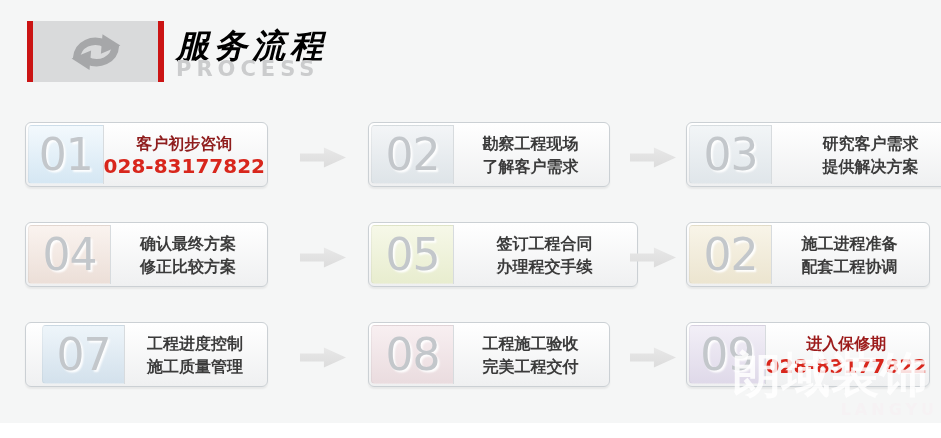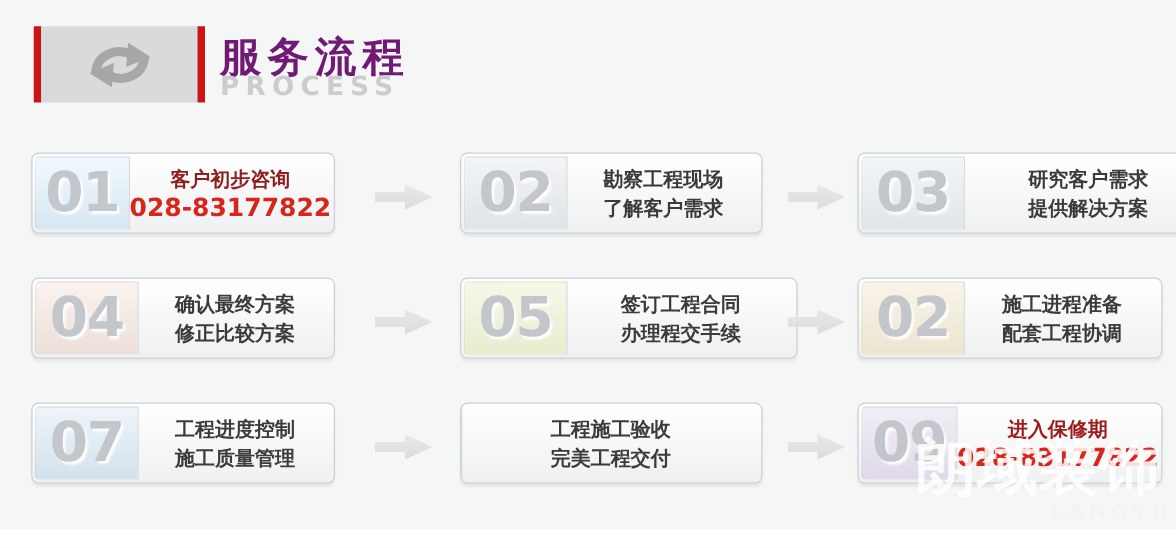--- a/index.html
+++ b/index.html
@@ -7,44 +7,44 @@
   .stage{position:relative;width:941px;height:438px;background:#f5f6f6;overflow:hidden;}
   .bottom-strip{position:absolute;left:0;right:0;bottom:0;height:15px;background:#ffffff;}
 
   
   .red-bar{position:absolute;top:21px;width:6px;height:61px;background:#cb1414;}
   .red-bar.left{left:27px;}
   .red-bar.right{left:158px;}
   .logo-box{position:absolute;left:33px;top:21px;width:125px;height:61px;background:#d9dadb;
             display:flex;align-items:center;justify-content:center;}
   .logo-box svg{width:86px;height:52px;}
-  .title{position:absolute;left:176px;top:24px;font-size:33px;font-weight:bold;color:#701a75;letter-spacing:5px;white-space:nowrap;}
+  .title{position:absolute;left:176px;top:24px;font-size:33px;font-weight:bold;color:#000000;letter-spacing:5px;white-space:nowrap;font-style:italic;}
   .subtitle{position:absolute;left:176px;top:57px;font-size:21px;font-weight:bold;color:#cbcccd;letter-spacing:5px;white-space:nowrap;}
 
   
   .step{position:absolute;height:65px;display:flex;align-items:stretch;
         border:1px solid #cbd0d4;border-radius:6px;
         background:linear-gradient(180deg,#ffffff 0%,#eff0f1 100%);
         box-shadow:0 2px 2px rgba(0,0,0,0.06);}
   .num-panel{width:82px;margin:2px 0 2px 2px;border-radius:4px 0 0 4px;
              display:flex;align-items:center;justify-content:center;
              border:1px solid rgba(0,0,0,0.04);border-right:none;}
-  .num{font-size:44px;font-weight:700;color:#c3c7cb;letter-spacing:-1px;
+  .num{font-size:44px;font-weight:400;color:#c3c7cb;letter-spacing:-1px;
        text-shadow:2px 2px 2px rgba(255,255,255,0.95);}
   .text-panel{flex:1;margin:2px 2px 2px 0;border-left:1px solid #d7dbde;
               display:flex;flex-direction:column;align-items:center;justify-content:center;}
   .line{font-size:16px;font-weight:bold;line-height:23px;color:#3b3b3b;white-space:nowrap;}
 
   .p1{left:25px;top:122px;width:243px;}
   .p2{left:368px;top:122px;width:242px;}
   .p3{left:686px;top:122px;width:286px;}
   .p4{left:25px;top:222px;width:243px;}
   .p5{left:368px;top:222px;width:270px;}
   .p6{left:686px;top:222px;width:244px;}
-  .p7{left:25px;top:322px;width:243px;}
+  .p7{left:25px;top:322px;width:243px;padding-left:14px;}
   .p8{left:368px;top:322px;width:242px;}
   .p9{left:686px;top:322px;width:244px;}
 
   
   .flow-arrow{position:absolute;width:46px;height:23px;
               background:linear-gradient(180deg,#e9e9e9,#dbdbdb);
               clip-path:polygon(0% 33%,52% 33%,52% 6%,100% 50%,52% 94%,52% 67%,0% 67%);}
   .a1{left:300px;top:146px;} .a2{left:630px;top:146px;}
   .a3{left:300px;top:246px;} .a4{left:630px;top:246px;}
   .a5{left:300px;top:346px;} .a6{left:630px;top:346px;}
@@ -149,20 +149,23 @@
       <span class="num">07</span>
     </div>
     <div class="text-panel">
       <span class="line" style="color:#3b3b3b">工程进度控制</span>
       <span class="line" style="color:#3b3b3b">施工质量管理</span>
     </div>
   </div>
   <div class="flow-arrow a5"></div>
 
   <div class="step p8">
+    <div class="num-panel" style="background:linear-gradient(180deg,#f8eff1 0%,#eadcdf 100%)">
+      <span class="num">08</span>
+    </div>
     <div class="text-panel">
       <span class="line" style="color:#3b3b3b">工程施工验收</span>
       <span class="line" style="color:#3b3b3b">完美工程交付</span>
     </div>
   </div>
   <div class="flow-arrow a6"></div>
 
   <div class="step p9">
     <div class="num-panel" style="background:linear-gradient(180deg,#f2eff7 0%,#dfd9e9 100%)">
       <span class="num">09</span>

